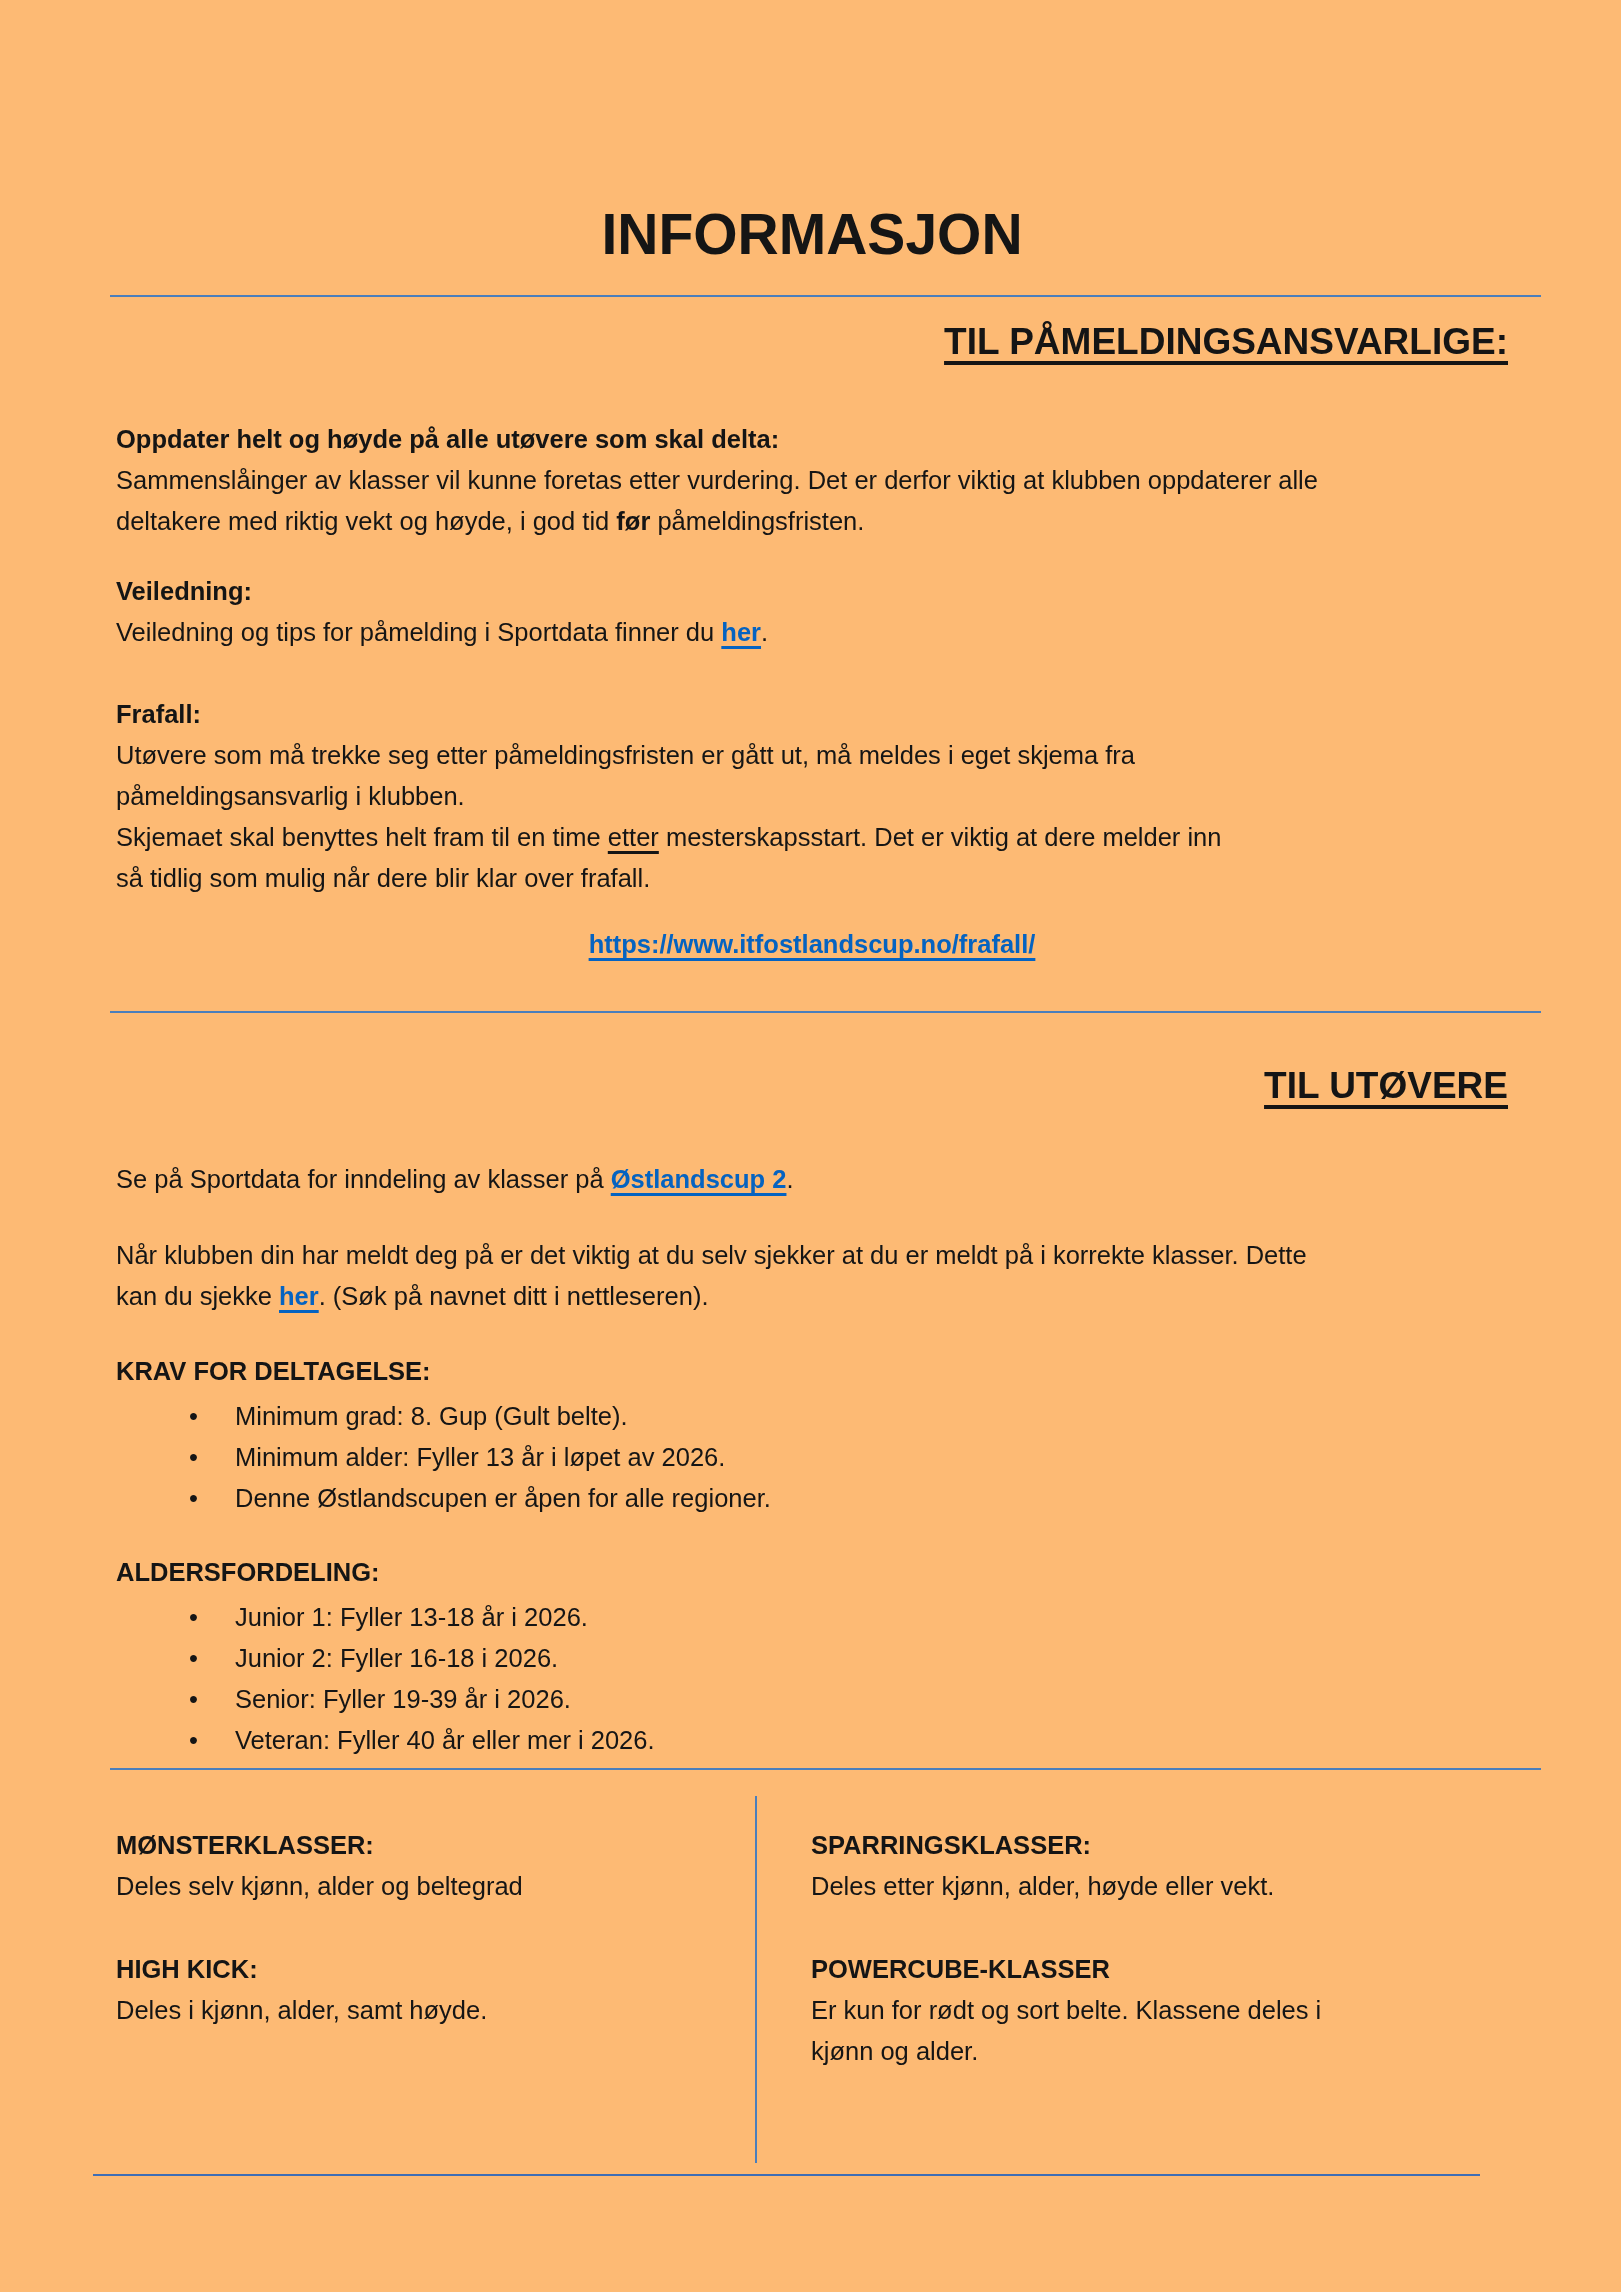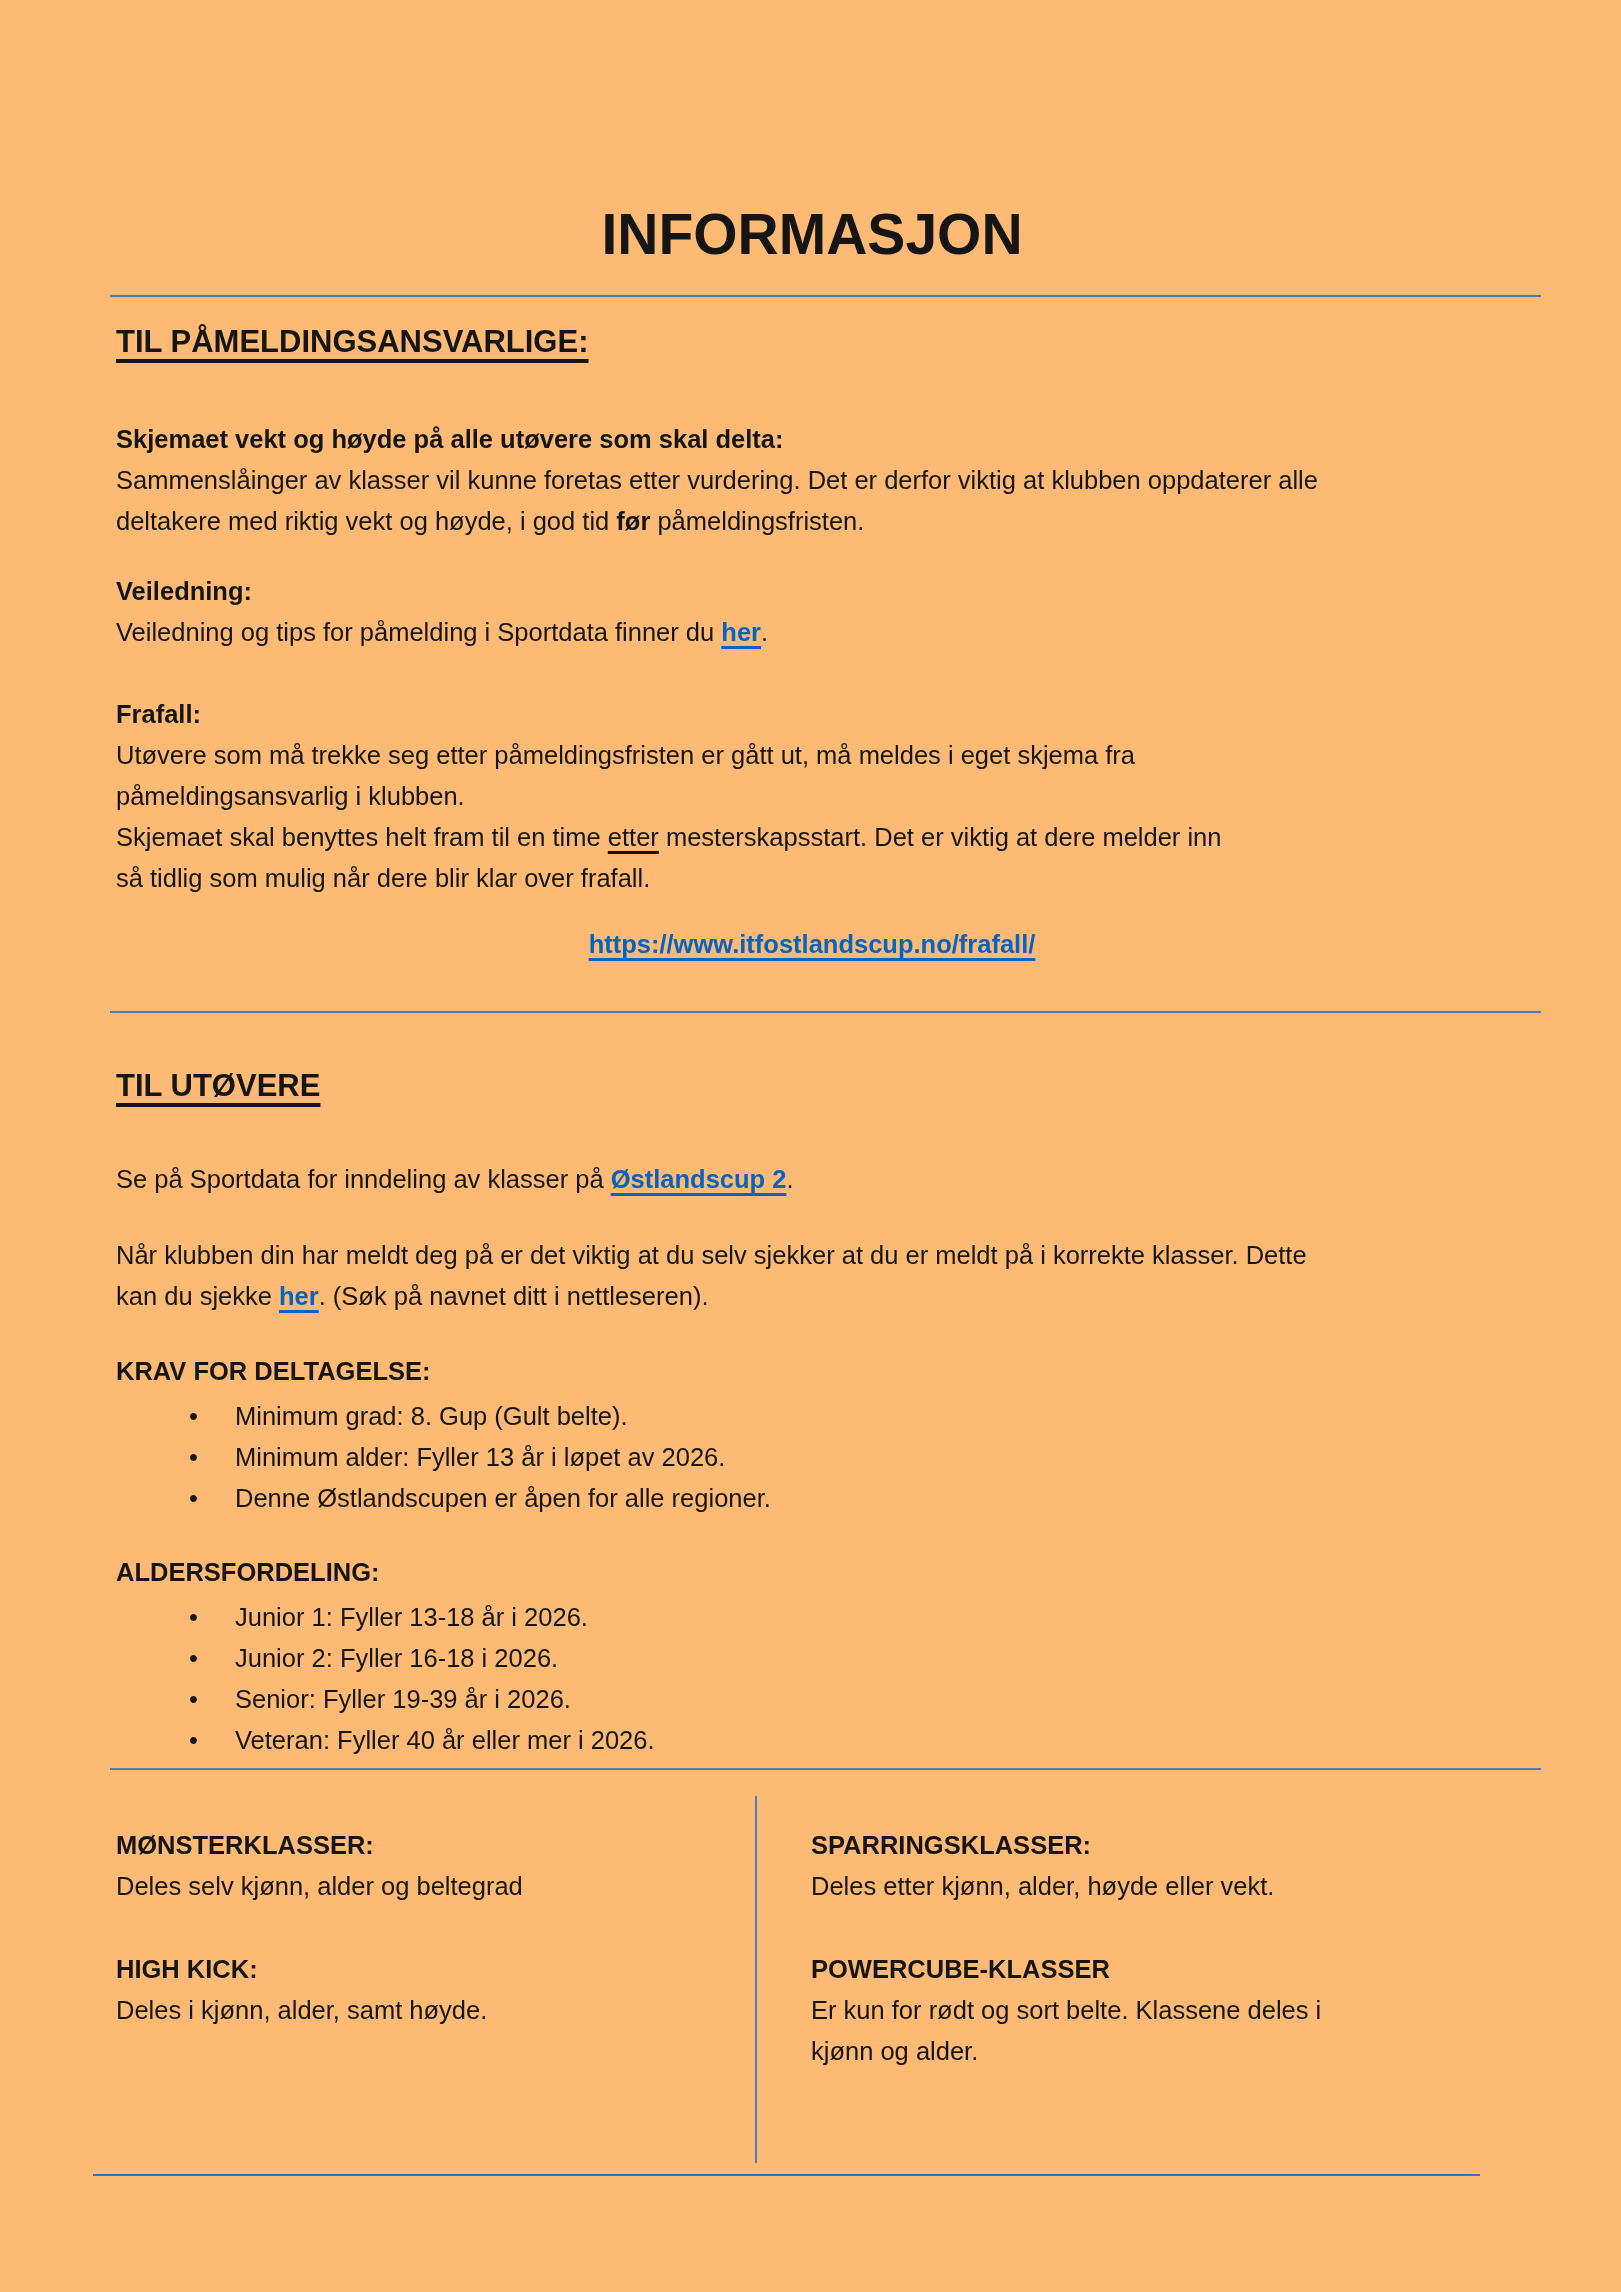--- a/index.html
+++ b/index.html
@@ -24,22 +24,22 @@
   .u{text-decoration:underline;text-decoration-thickness:2.9px;text-underline-offset:4.9px;margin-top:40px;}
   .pre{white-space:pre-line;}
 
   .doc-title{
     left:116px;top:199px;width:1392px;
     font-size:57px;line-height:71px;font-weight:bold;
     text-align:center;letter-spacing:0px;
   }
   .section-heading{
     width:1392px;left:116px;
-    font-size:31px;line-height:47px;font-weight:bold;
-    text-align:left;
+    font-size:37px;line-height:47px;font-weight:bold;
+    text-align:right;
   }
   .section-heading .hu{
     text-decoration:underline;
     text-decoration-thickness:3.9px;
     text-underline-offset:6.9px;
   }
   .rule{
     left:110px;width:1431px;height:0;
     border-top:2px solid var(--accent);
   }
@@ -84,21 +84,21 @@
 
   <div class="abs doc-title">INFORMASJON</div>
 
   <div class="abs rule" style="top:295px;"></div>
 
   <div class="abs section-heading" style="top:318px;">
     <span class="hu">TIL PÅMELDINGSANSVARLIGE:</span>
   </div>
 
   <div class="abs block body-text" style="top:419px;">
-    <p class="b">Skjemaet vekt og høyde på alle utøvere som skal delta:</p>
+    <p class="b">Oppdater helt og høyde på alle utøvere som skal delta:</p>
     <p><span>Sammenslåinger av klasser vil kunne foretas etter vurdering. Det er derfor viktig at klubben oppdaterer alle</span><br><span>deltakere med riktig vekt og høyde, i god tid </span><span class="b">før</span><span> påmeldingsfristen.</span></p>
   </div>
 
   <div class="abs block body-text" style="top:571px;">
     <p class="b">Veiledning:</p>
     <p><span>Veiledning og tips for påmelding i Sportdata finner du </span><a class="link">her</a><span>.</span></p>
   </div>
 
   <div class="abs block body-text" style="top:694px;">
     <p class="b">Frafall:</p>

